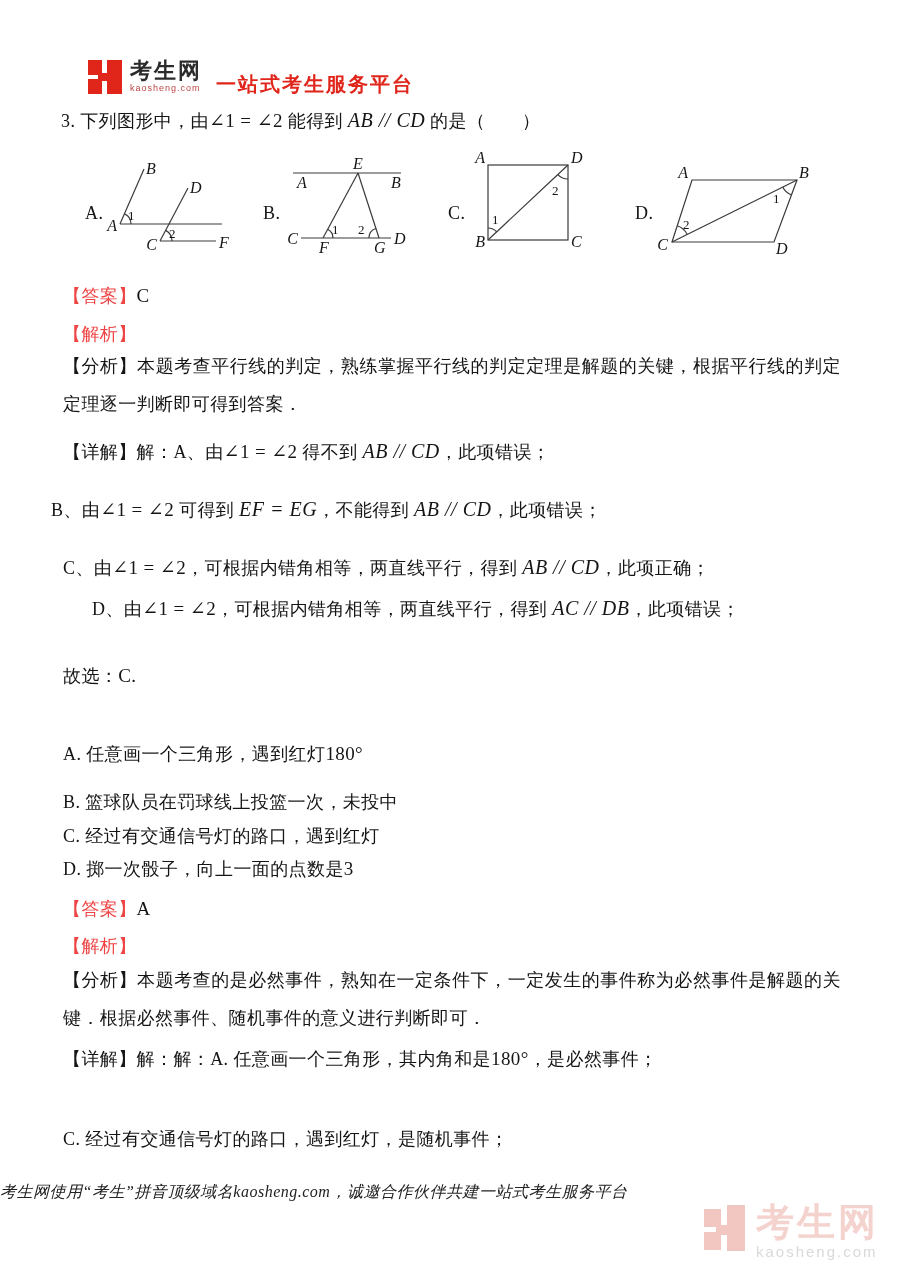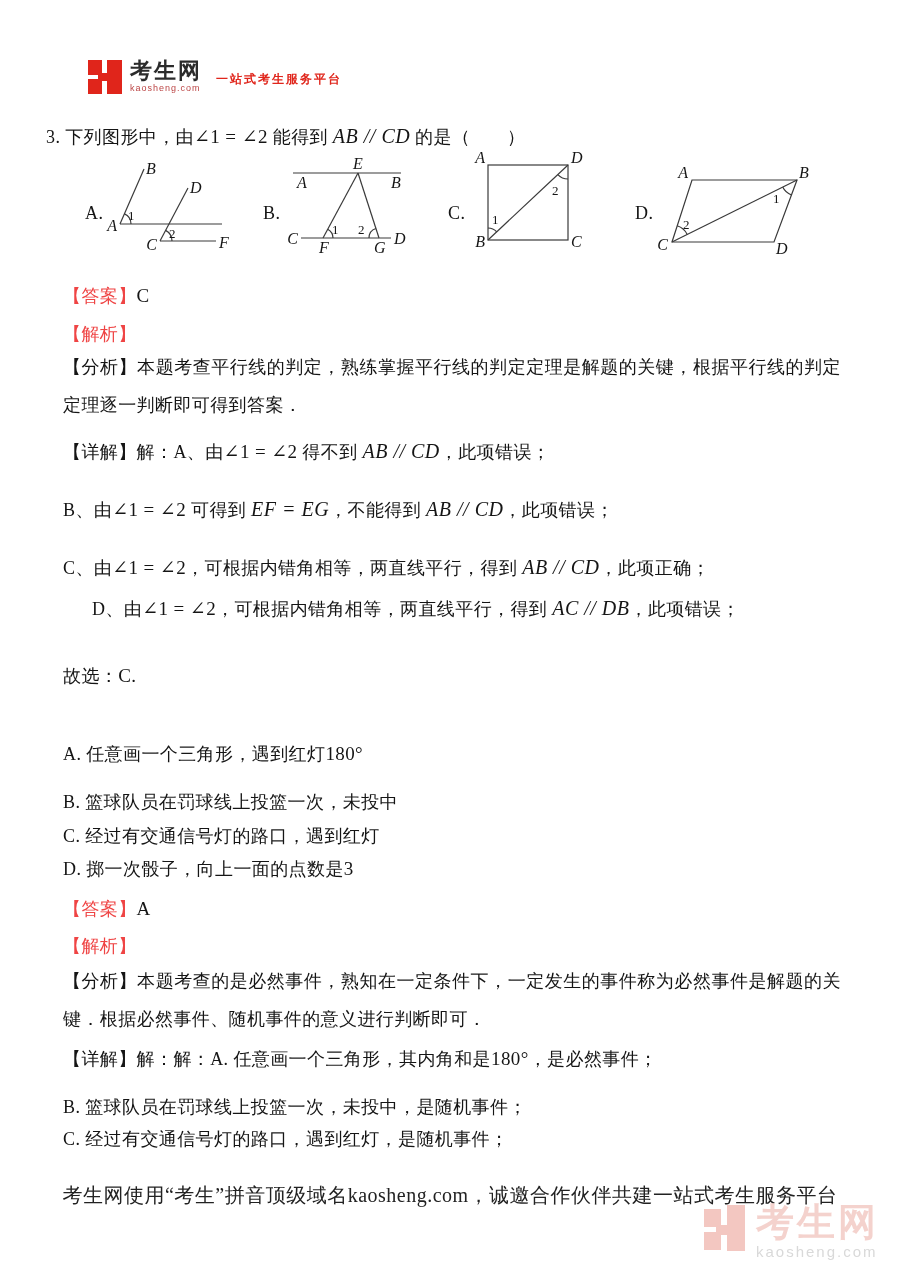--- a/index.html
+++ b/index.html
@@ -1,49 +1,49 @@
 <!DOCTYPE html>
 <html><head>
 <meta charset="utf-8">
 <style>
   html,body{margin:0;padding:0;background:#fff;}
   .page{position:relative;width:900px;height:1273px;background:#ffffff;overflow:hidden;
         font-family:"Liberation Serif","DejaVu Serif",serif;color:#151515;}
   .line{position:absolute;font-size:18px;letter-spacing:0.4px;white-space:nowrap;line-height:24px;}
-  .wrap{white-space:normal;text-align:justify;width:778px;line-height:38px;}
+  .wrap{white-space:normal;text-align:justify;width:778px;line-height:38px;font-family:Liberation Mono, monospace;}
   .cn{}
   .math{font-family:"Liberation Serif","DejaVu Serif",serif;font-style:italic;font-size:20px;letter-spacing:0.5px;}
   .mathu{font-family:"Liberation Serif","DejaVu Serif",serif;font-size:19px;}
   .blue{color:#ef4444;}
   
   .logo{position:absolute;left:88px;top:60px;display:flex;align-items:flex-start;}
   .logo-icon{position:relative;width:34px;height:34px;flex:0 0 34px;}
   .blk{position:absolute;background:#E0251B;}
   .logo-icon .b1{left:0;top:0;width:14px;height:15px;}
   .logo-icon .b2{left:0;top:19px;width:14px;height:15px;}
   .logo-icon .b3{left:19px;top:0;width:15px;height:34px;}
   .logo-icon .b4{left:10px;top:13px;width:9px;height:8px;}
   .logo-text{margin-left:8px;line-height:1;}
   .logo-brand{font-family:"Liberation Sans","DejaVu Sans",sans-serif;font-size:22px;font-weight:bold;
               color:#2b2b2b;letter-spacing:2px;}
   .logo-domain{font-family:"Liberation Sans","DejaVu Sans",sans-serif;font-size:9px;color:#b44;
                letter-spacing:1px;margin-top:2px;}
   .logo-tagline{margin-left:14px;margin-top:11px;font-family:Liberation Mono, monospace;
-                font-size:12px;font-weight:bold;color:#E0251B;letter-spacing:2px;}
+                font-size:20px;font-weight:bold;color:#E0251B;letter-spacing:2px;}
   
   .optlabel{position:absolute;font-size:18px;letter-spacing:0.4px;}
   .fig{position:absolute;}
   .fig svg{overflow:visible;display:block;}
   .fig line,.fig path,.fig rect{stroke:#3a3a3a;stroke-width:1.2;fill:none;}
   .fig text{font-family:"Liberation Serif","DejaVu Serif",serif;fill:#151515;}
   .vl{font-style:italic;font-size:16px;}
   .al{font-size:13px;}
   
-  .footer{position:absolute;left:0;top:1182px;width:900px;text-align:center;
-          font-size:20px;letter-spacing:0.5px;color:#222;}
+  .footer{position:absolute;left:0;top:1182px;width:900px;
+          font-size:16px;letter-spacing:0.5px;color:#222;font-style:italic;}
   .wm{position:absolute;left:704px;top:1203px;display:flex;align-items:flex-start;}
   .wm-icon{position:relative;width:42px;height:48px;flex:0 0 42px;}
   .wm-icon .blk{background:#f3c7c1;}
   .wm-icon .b1{left:0;top:6px;width:17px;height:18px;}
   .wm-icon .b2{left:0;top:29px;width:17px;height:18px;}
   .wm-icon .b3{left:23px;top:2px;width:18px;height:46px;}
   .wm-icon .b4{left:12px;top:22px;width:11px;height:10px;}
   .wm-text{margin-left:10px;line-height:1;}
   .wm-brand{font-family:"Liberation Sans","DejaVu Sans",sans-serif;font-size:38px;font-weight:bold;
             color:#f4d2cd;letter-spacing:3px;}
@@ -62,21 +62,21 @@
         <div class="blk b3"></div>
         <div class="blk b4"></div>
     </div>
     <div class="logo-text">
       <div class="logo-brand">考生网</div>
       <div class="logo-domain">kaosheng.com</div>
     </div>
     <div class="logo-tagline">一站式考生服务平台</div>
   </div>
 
-  <div class="line" style="left:46px;top:108px;margin-top:16px;"><span class="cn">3. 下列图形中，由</span><span class="mathu">∠1 = ∠2</span><span class="cn"> 能得到 </span><span class="math">AB // CD</span><span class="cn"> 的是（　　）</span></div>
+  <div class="line" style="left:61px;top:108px;"><span class="cn">3. 下列图形中，由</span><span class="mathu">∠1 = ∠2</span><span class="cn"> 能得到 </span><span class="math">AB // CD</span><span class="cn"> 的是（　　）</span></div>
 
   <div class="optlabel" style="left:85px;top:203px;">A.</div>
   <div class="optlabel" style="left:263px;top:203px;">B.</div>
   <div class="optlabel" style="left:448px;top:203px;">C.</div>
   <div class="optlabel" style="left:635px;top:203px;">D.</div>
 
   <div class="fig" style="left:100px;top:160px;">
     <svg width="135" height="95" viewBox="0 0 135 95">
       <line x1="20" y1="64" x2="44" y2="9"></line>
       <line x1="20" y1="64" x2="122" y2="64"></line>
@@ -141,34 +141,33 @@
       <text class="vl" x="126" y="88">D</text>
       <text class="al" x="33" y="63">2</text>
       <text class="al" x="123" y="37">1</text>
     </svg>
   </div>
 
   <div class="line" style="left:63px;top:284px;"><span class="cn blue">【答案】</span><span class="mathu">C</span></div>
   <div class="line" style="left:63px;top:322px;"><span class="cn blue">【解析】</span></div>
   <div class="line wrap" style="left:63px;top:348px;"><span class="cn">【分析】本题考查平行线的判定，熟练掌握平行线的判定定理是解题的关键，根据平行线的判定定理逐一判断即可得到答案．</span></div>
   <div class="line" style="left:63px;top:439px;text-align:center;"><span class="cn">【详解】解：A、由</span><span class="mathu">∠1 = ∠2</span><span class="cn"> 得不到 </span><span class="math">AB // CD</span><span class="cn">，此项错误；</span></div>
-  <div class="line" style="left:63px;top:497px;"><span class="cn">B、由</span><span class="mathu">∠1 = ∠2</span><span class="cn"> 可得到 </span><span class="math">EF = EG</span><span class="cn">，不能得到 </span><span class="math">AB // CD</span><span class="cn">，此项错误；</span></div>
+  <div class="line" style="left:51px;top:497px;"><span class="cn">B、由</span><span class="mathu">∠1 = ∠2</span><span class="cn"> 可得到 </span><span class="math">EF = EG</span><span class="cn">，不能得到 </span><span class="math">AB // CD</span><span class="cn">，此项错误；</span></div>
   <div class="line" style="left:63px;top:555px;"><span class="cn">C、由</span><span class="mathu">∠1 = ∠2</span><span class="cn">，可根据内错角相等，两直线平行，得到 </span><span class="math">AB // CD</span><span class="cn">，此项正确；</span></div>
   <div class="line" style="left:63px;top:596px;margin-left:29px;"><span class="cn">D、由</span><span class="mathu">∠1 = ∠2</span><span class="cn">，可根据内错角相等，两直线平行，得到 </span><span class="math">AC // DB</span><span class="cn">，此项错误；</span></div>
   <div class="line" style="left:63px;top:664px;"><span class="cn">故选：</span><span class="mathu">C.</span></div>
 
   <div class="line" style="left:63px;top:742px;"><span class="cn">A. 任意画一个三角形，遇到红灯</span><span class="mathu">180°</span></div>
   <div class="line" style="left:63px;top:790px;"><span class="cn">B. 篮球队员在罚球线上投篮一次，未投中</span></div>
   <div class="line" style="left:63px;top:824px;"><span class="cn">C. 经过有交通信号灯的路口，遇到红灯</span></div>
   <div class="line" style="left:63px;top:857px;"><span class="cn">D. 掷一次骰子，向上一面的点数是</span><span class="mathu">3</span></div>
   <div class="line" style="left:63px;top:897px;"><span class="cn blue">【答案】</span><span class="mathu">A</span></div>
   <div class="line" style="left:63px;top:934px;"><span class="cn blue">【解析】</span></div>
   <div class="line wrap" style="left:63px;top:962px;"><span class="cn">【分析】本题考查的是必然事件，熟知在一定条件下，一定发生的事件称为必然事件是解题的关键．根据必然事件、随机事件的意义进行判断即可．</span></div>
   <div class="line" style="left:63px;top:1047px;"><span class="cn">【详解】解：解：A. 任意画一个三角形，其内角和是</span><span class="mathu">180°</span><span class="cn">，是必然事件；</span></div>
-  <div class="line" style="left:63px;top:1095px;"><span class="cn">B. 篮球队员在罚球线上投篮一次，未投中，是随机事件；</span></div>
   <div class="line" style="left:63px;top:1127px;"><span class="cn">C. 经过有交通信号灯的路口，遇到红灯，是随机事件；</span></div>
 
   <div class="footer">考生网使用“考生”拼音顶级域名kaosheng.com，诚邀合作伙伴共建一站式考生服务平台</div>
 
   <div class="wm">
     <div class="wm-icon">
       <div class="blk b1"></div>
         <div class="blk b2"></div>
         <div class="blk b3"></div>
         <div class="blk b4"></div>

